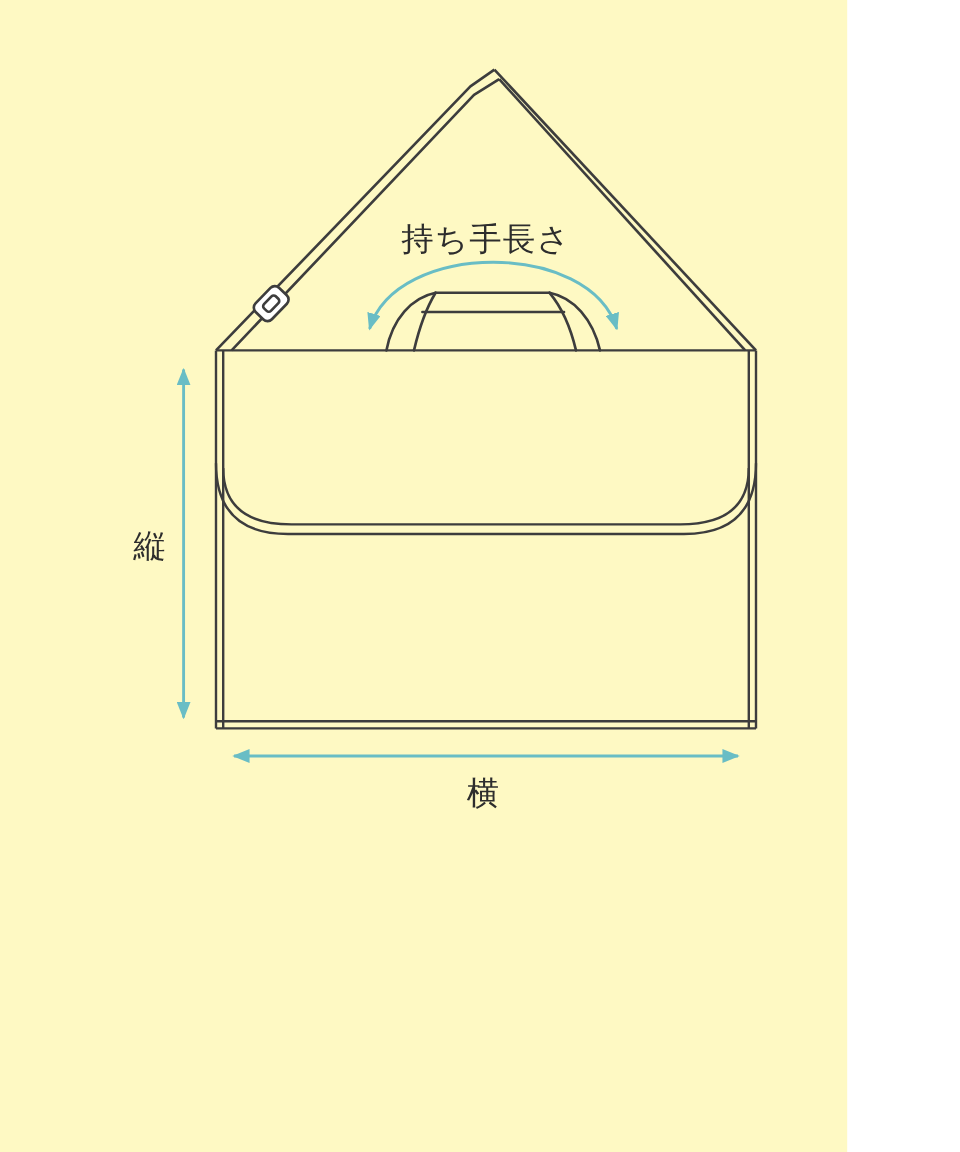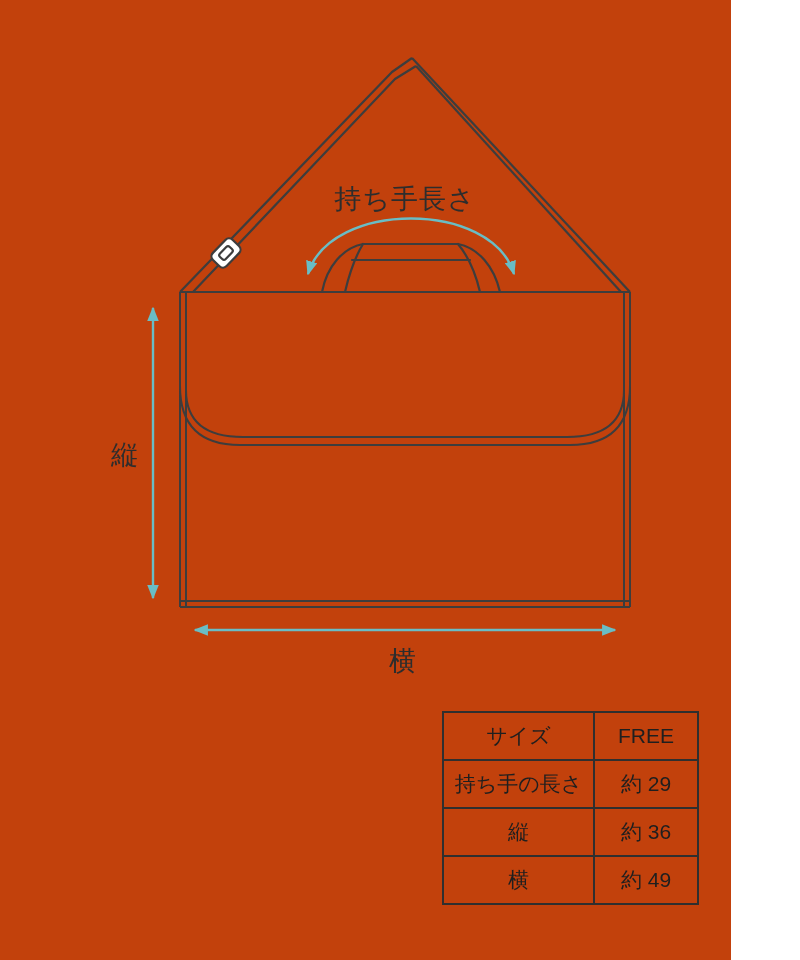--- a/index.html
+++ b/index.html
@@ -5,23 +5,22 @@
   html, body {
     margin: 0;
     padding: 0;
     background: #ffffff;
     font-family: "Liberation Sans", "DejaVu Sans", sans-serif;
   }
   #canvas {
     position: relative;
     width: 706px;
     height: 960px;
-    background: #c2410c;
+    background: #fef9c3;
     overflow: hidden;
-    padding-left: 25px;
   }
   #diagram-svg {
     position: absolute;
     left: 0;
     top: 0;
   }
   .dim-label {
     font-family: "Liberation Sans", "DejaVu Sans", sans-serif;
     font-size: 27px;
     fill: #2d2d2d;
@@ -104,34 +103,14 @@
 
     <g>
       <path d="M 195,630 L 615,630" fill="none" stroke="#69bdc5" stroke-width="2.4" marker-start="url(#teal-arrow)" marker-end="url(#teal-arrow)"></path>
     </g>
 
     <text class="dim-label" x="405" y="208" text-anchor="middle">持ち手長さ</text>
     <text class="dim-label" x="125" y="464" text-anchor="middle">縦</text>
     <text class="dim-label" x="403" y="670" text-anchor="middle">横</text>
   </svg>
 
-  <table id="size-table">
-    <tbody>
-      <tr>
-        <td class="col-label">サイズ</td>
-        <td class="col-value">FREE</td>
-      </tr>
-      <tr>
-        <td class="col-label">持ち手の長さ</td>
-        <td class="col-value">約 29</td>
-      </tr>
-      <tr>
-        <td class="col-label">縦</td>
-        <td class="col-value">約 36</td>
-      </tr>
-      <tr>
-        <td class="col-label">横</td>
-        <td class="col-value">約 49</td>
-      </tr>
-    </tbody>
-  </table>
 
 </div>
 
 </body></html>

